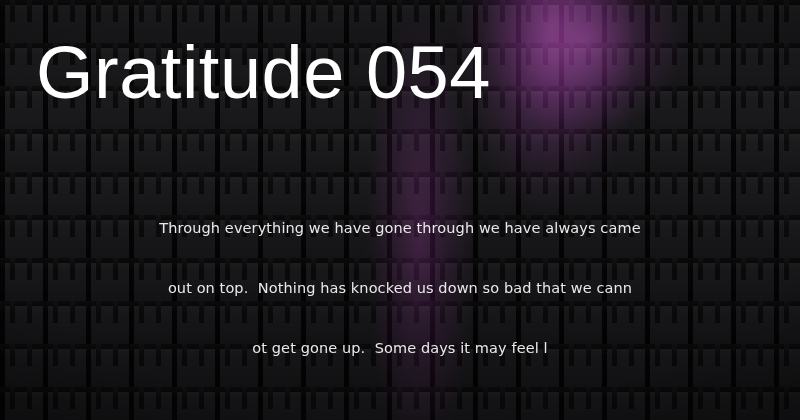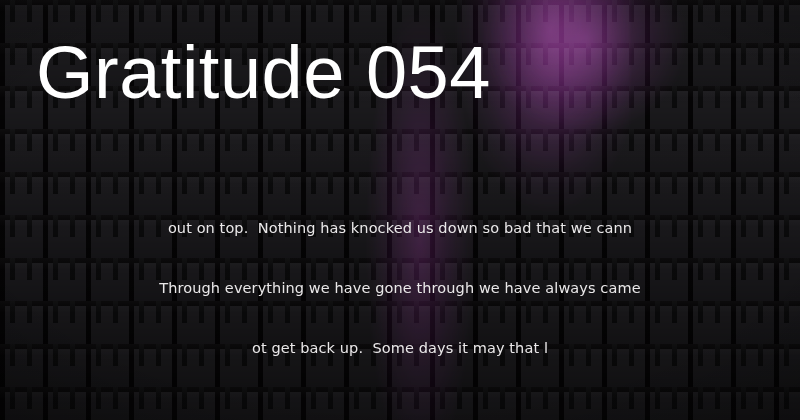--- a/index.html
+++ b/index.html
@@ -163,19 +163,19 @@
 
   <div id="glow-streak"></div>
   <div id="glow-streak-2"></div>
   <div id="vignette"></div>
 
   <div id="content">
 
     <div id="page-title">Gratitude 054</div>
 
     <div id="quote-body">
+      <span class="quote-line">Through everything we have gone through we have always came</span>
       <span class="quote-line">out on top.  Nothing has knocked us down so bad that we cann</span>
-      <span class="quote-line">Through everything we have gone through we have always came</span>
-      <span class="quote-line">ot get back up.  Some days it may that l</span>
+      <span class="quote-line">ot get gone up.  Some days it may feel l</span>
     </div>
 
   </div>
 </div>
 
 </body></html>

